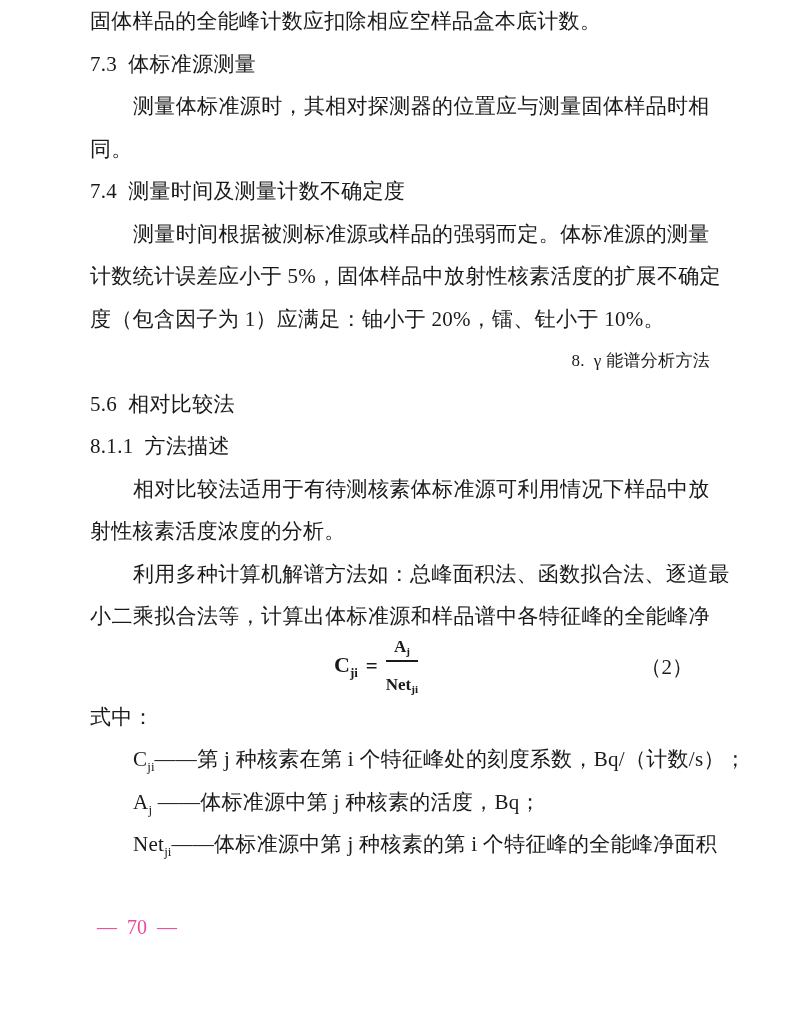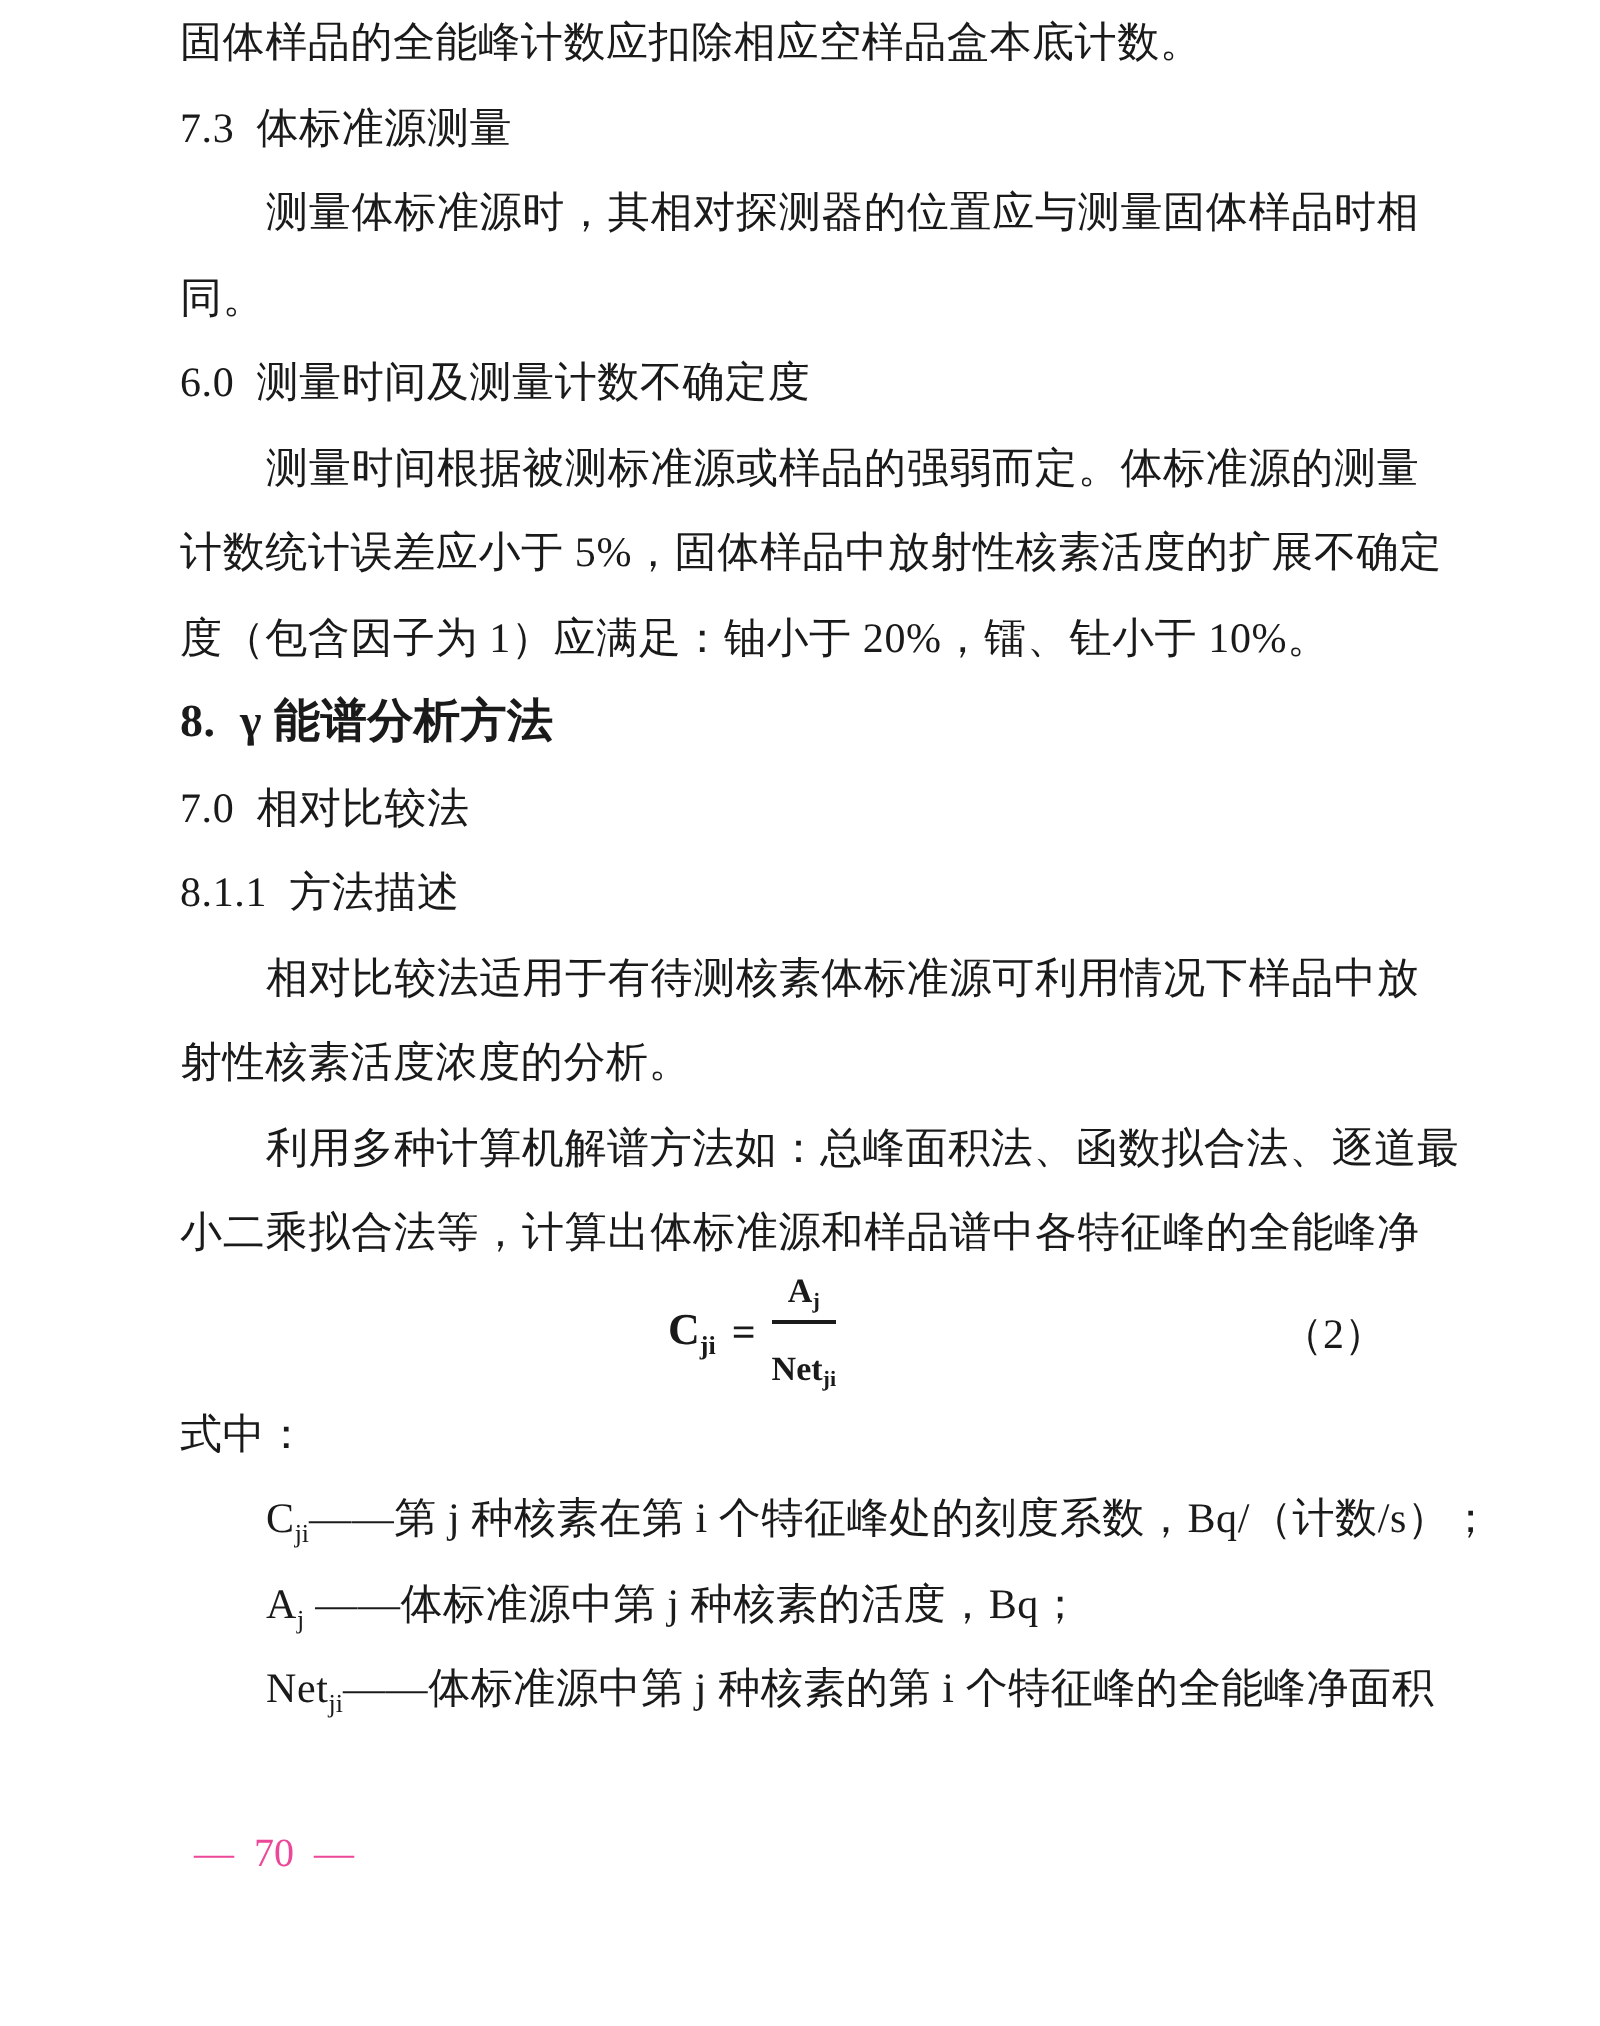--- a/index.html
+++ b/index.html
@@ -21,21 +21,21 @@
     width:620px;
   }
   .line{
     height:42.5px;
     line-height:42.5px;
     font-size:21px;
     white-space:pre;
     letter-spacing:0.3px;
   }
   .line.indent{padding-left:43px;}
-  .line.bold{font-weight:bold;font-size:23px;}
+  .line.bold{font-weight:normal;font-size:17px;text-align:right;}
   .line.fill{
     display:flex;
     align-items:center;
     justify-content:space-between;
     white-space:normal;
   }
   .sub{
     font-size:13px;
     vertical-align:-5px;
     letter-spacing:0;
@@ -112,21 +112,21 @@
         <span>测</span>
         <span>量</span>
         <span>固</span>
         <span>体</span>
         <span>样</span>
         <span>品</span>
         <span>时</span>
         <span>相</span>
       </div>
       <div class="line"><span>同。</span></div>
-      <div class="line"><span>6.0  测量时间及测量计数不确定度</span></div>
+      <div class="line"><span>7.4  测量时间及测量计数不确定度</span></div>
       <div class="line indent fill">
         <span>测</span>
         <span>量</span>
         <span>时</span>
         <span>间</span>
         <span>根</span>
         <span>据</span>
         <span>被</span>
         <span>测</span>
         <span>标</span>
@@ -177,21 +177,21 @@
         <span>度</span>
         <span>的</span>
         <span>扩</span>
         <span>展</span>
         <span>不</span>
         <span>确</span>
         <span>定</span>
       </div>
       <div class="line"><span>度（包含因子为 1）应满足：铀小于 20%，镭、钍小于 10%。</span></div>
       <div class="line bold"><span>8.  γ 能谱分析方法</span></div>
-      <div class="line"><span>7.0  相对比较法</span></div>
+      <div class="line"><span>5.6  相对比较法</span></div>
       <div class="line"><span>8.1.1  方法描述</span></div>
       <div class="line indent fill">
         <span>相</span>
         <span>对</span>
         <span>比</span>
         <span>较</span>
         <span>法</span>
         <span>适</span>
         <span>用</span>
         <span>于</span>

